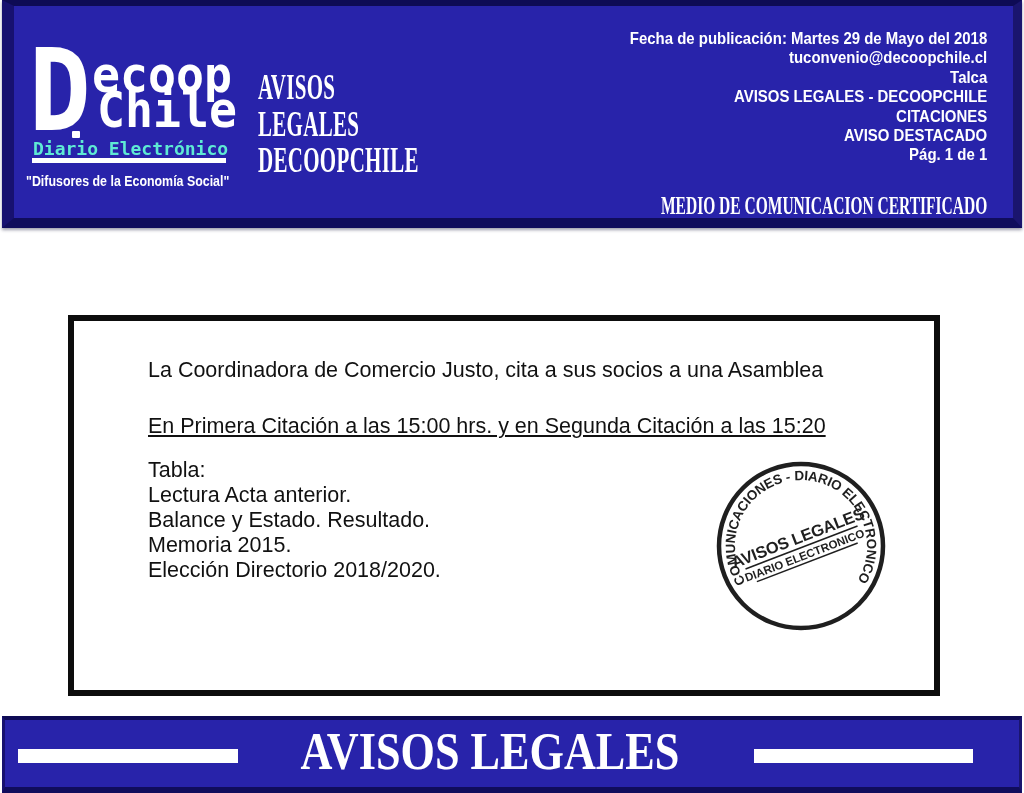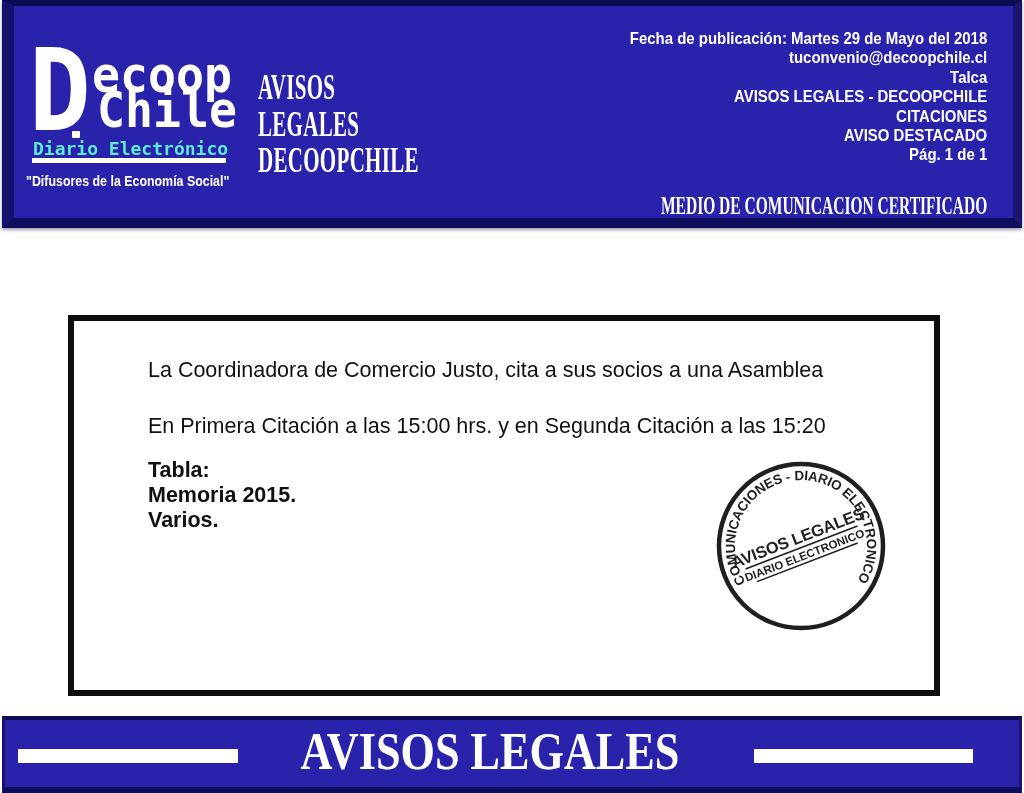--- a/index.html
+++ b/index.html
@@ -76,22 +76,22 @@
 
   
   .notice-box {
     position:absolute; left:68px; top:291px; width:872px; height:381px;
     background:#ffffff; border:6px solid #0d0d0d;margin-top:24px;
   }
   .notice-text {
     position:absolute; left:74px; top:35px;
     color:#111111; font-size:21.5px; line-height:28px; white-space:nowrap;
   }
-  .notice-par2 { margin-top:28px; }
-  .notice-agenda { margin-top:18px; line-height:25px;font-weight:bold; }
+  .notice-par2 { margin-top:28px;text-decoration:underline; }
+  .notice-agenda { margin-top:18px; line-height:25px; }
 
   
   .stamp { position:absolute; left:711px; top:458px; width:180px; height:176px; }
 
   
   .bottom-banner {
     position:absolute; left:2px; bottom:0; width:1020px; height:77px;
     background:#2823aa;
     border-style:solid; border-color:#0e0b55 #1a156e #100d5c #171170;
     border-width:4px 3px 6px 3px;
@@ -146,22 +146,24 @@
   <div class="notice-box">
     <div class="notice-text">
       <div>
         <div>La Coordinadora de Comercio Justo, cita a sus socios a una Asamblea</div>
       </div>
       <div class="notice-par2">
         <div>En Primera Citación a las 15:00 hrs. y en Segunda Citación a las 15:20</div>
       </div>
       <div class="notice-agenda">
         <div>Tabla:</div>
+        <div>Lectura Acta anterior.</div>
+        <div>Balance y Estado. Resultado.</div>
         <div>Memoria 2015.</div>
-        <div>Varios.</div>
+        <div>Elección Directorio 2018/2020.</div>
       </div>
     </div>
   </div>
 
   <div class="stamp">
     <svg width="180" height="176" viewBox="0 0 180 176">
       <g fill="none" stroke="#1f1f1f">
         <circle cx="90" cy="88" r="82" stroke-width="4.5"></circle>
       </g>
       <defs>

